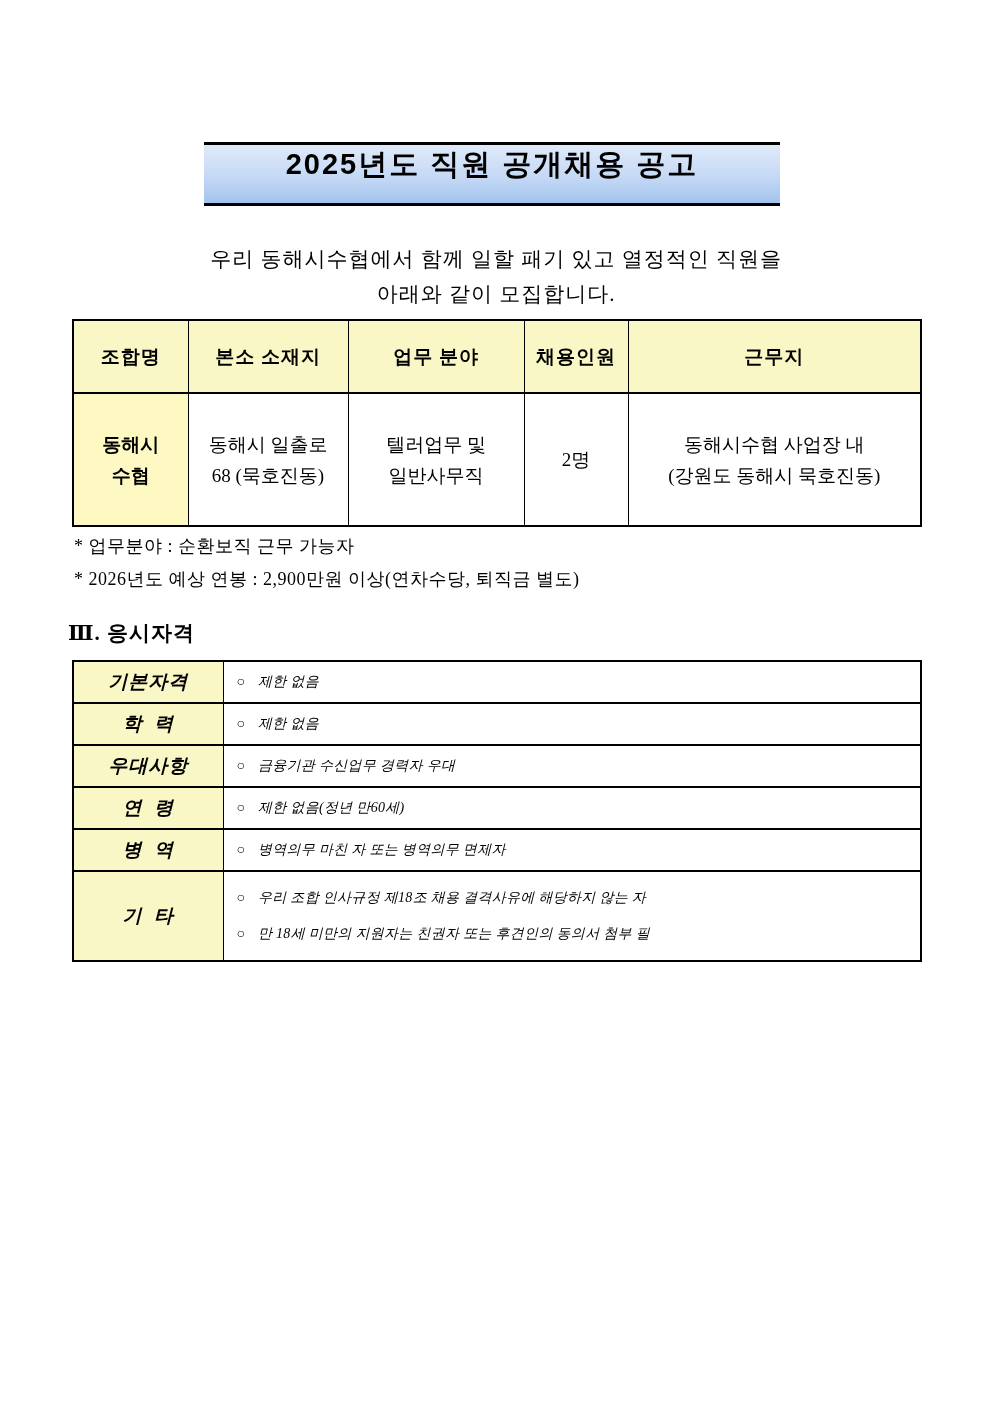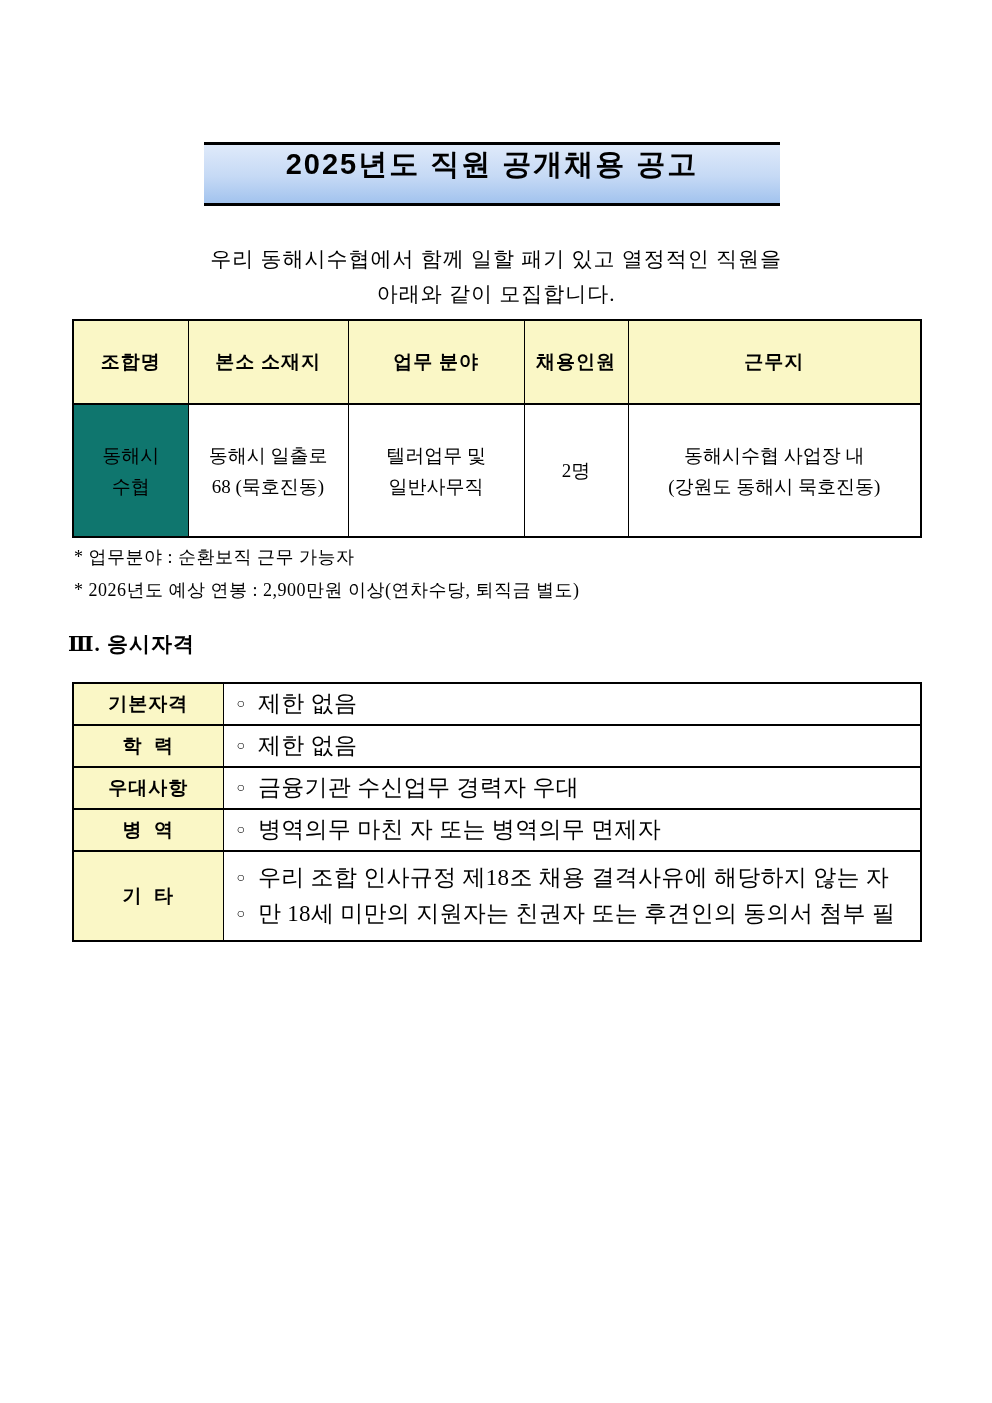--- a/index.html
+++ b/index.html
@@ -65,62 +65,62 @@
     vertical-align: middle;
     font-size: 19px;
     overflow: hidden;
   }
   table.doc-table th {
     background: #faf7c6;
     font-weight: bold;
     letter-spacing: 1px;
   }
   .yellow-cell {
-    background: #0f766e;
-    font-weight: normal;
+    background: #fef9c3;
+    font-weight: bold;
     margin-top: 12px;
   }
   .ml { white-space: pre-line; line-height: 31px; }
   
   .t1 { width: 848px; margin-top: 7px; }
-  .t1 .hrow { height: 84px; }
+  .t1 .hrow { height: 73px; }
   .t1 .hrow th { border-bottom: 2px solid #000000; }
   .t1 .brow { height: 133px; }
   
   .footnote {
     margin: 7px 0 0 74px;
     font-size: 18px;
     letter-spacing: 0.5px;
   }
   .footnote.f2 { margin-top: 9px; }
   
   .t2 { width: 848px; margin-top: 17px; }
   .t2 .hrow { height: 47px; }
   .t2 .hrow th { border-bottom: 2px solid #000000; }
   .t2 .brow { height: 97px; }
   
-  .t3 { width: 848px; margin-top: 24px; }
+  .t3 { width: 848px; margin-top: 13px; font-style: italic; }
   .t3 tr { border-bottom: 2px solid #000000; }
   .t3 .lbl {
     white-space: pre;
     font-size: 19px;
   }
   .t3 td.content {
     text-align: left;
     padding-left: 13px;
   }
   .t3 .qrow { height: 42px; }
   .t3 .qrow-tall { height: 90px; }
   .item { display: flex; align-items: center; line-height: 36px; }
   .bullet {
     font-size: 14px;
     margin-right: 13px;
     flex: 0 0 auto;
   }
-  .item-text { font-size: 23px; letter-spacing: 0.3px; }
+  .item-text { font-size: 14px; letter-spacing: 0.3px; }
 </style>
 </head>
 <body>
 
 <div class="page">
 
   <div class="banner">
     <span class="title-text">2025년도 직원 공개채용 공고</span>
   </div>
 
@@ -195,20 +195,29 @@
     <tr class="qrow">
       <th class="lbl">우대사항</th>
       <td class="content">
         <div class="item">
           <span class="bullet">○</span>
           <span class="item-text">금융기관 수신업무 경력자 우대</span>
         </div>
       </td>
     </tr>
     <tr class="qrow">
+      <th class="lbl">연  령</th>
+      <td class="content">
+        <div class="item">
+          <span class="bullet">○</span>
+          <span class="item-text">제한 없음(정년 만60세)</span>
+        </div>
+      </td>
+    </tr>
+    <tr class="qrow">
       <th class="lbl">병  역</th>
       <td class="content">
         <div class="item">
           <span class="bullet">○</span>
           <span class="item-text">병역의무 마친 자 또는 병역의무 면제자</span>
         </div>
       </td>
     </tr>
     <tr class="qrow-tall">
       <th class="lbl">기  타</th>

